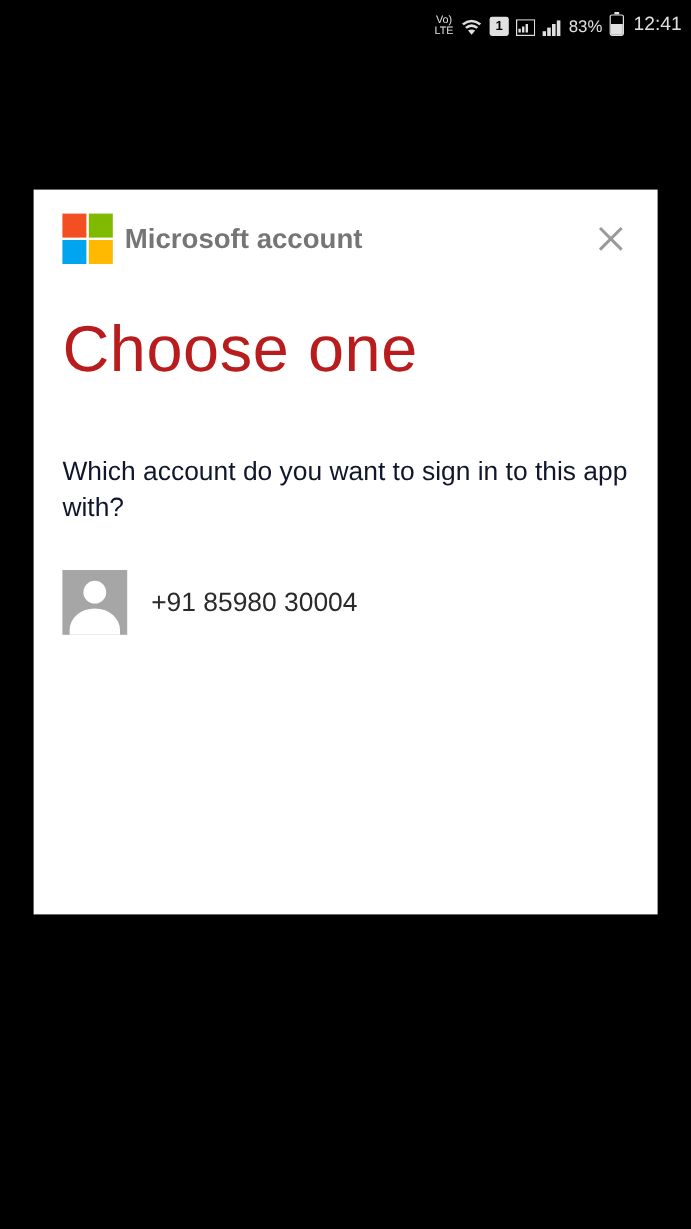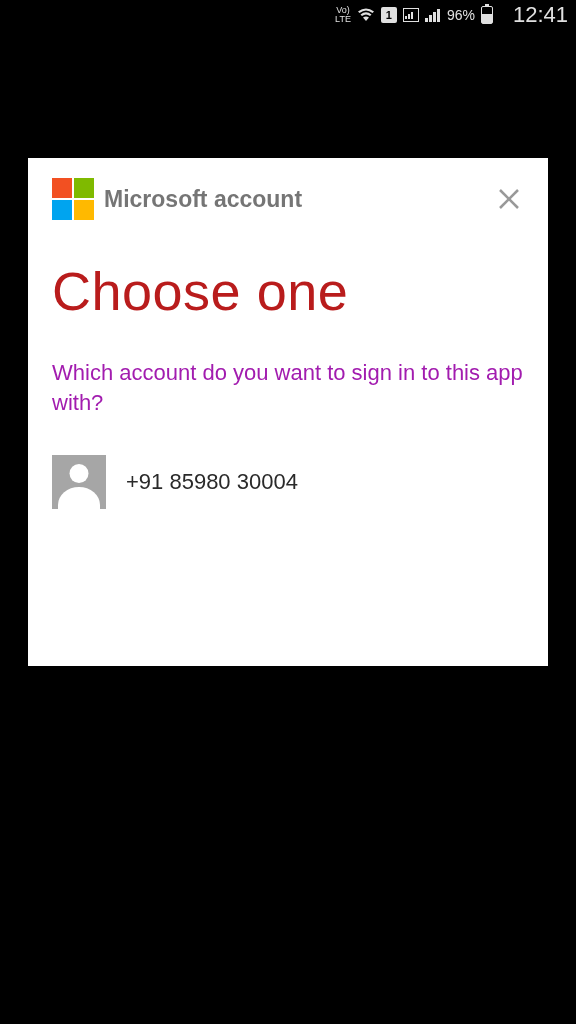--- a/index.html
+++ b/index.html
@@ -8,21 +8,21 @@
       height: 1024px;
       background: #000;
       font-family: 'Segoe UI', Arial, sans-serif;
       overflow: hidden;
       position: relative;
     }
     .status-bar {
       height: 30px;
       background: #000;
       display: flex;
-      align-items: center;
+      align-items: flex-end;
       justify-content: flex-end;
       padding: 0 8px;
       gap: 6px;
       color: #e0e0e0;
       font-size: 14px;
     }
     .status-bar .lte {
       font-size: 9px;
       line-height: 9px;
       text-align: center;
@@ -57,31 +57,31 @@
       width: 4px;
       height: 2px;
       background: #e0e0e0;
     }
     .status-bar .battery-fill {
       width: 100%;
       height: 55%;
       background: #e0e0e0;
     }
     .status-bar .time {
-      font-size: 22px;
+      font-size: 16px;
       font-weight: 400;
-      margin-left: 14px;
+      margin-left: 2px;
     }
     .dialog {
       position: absolute;
       top: 158px;
       left: 28px;
       right: 28px;
       background: #fff;
-      height: 508px;
+      height: 604px;
       padding: 20px 24px;
     }
     .dialog-header {
       display: flex;
       align-items: center;
       gap: 10px;
     }
     .ms-logo {
       width: 42px;
       height: 42px;
@@ -109,22 +109,22 @@
     }
     .heading {
       font-size: 54px;
       font-weight: 200;
       color: #b91c1c;
       margin-top: 40px;
       letter-spacing: 0.5px;
     }
     .subtext {
       font-size: 22px;
-      color: #a21caf;
-      margin-top: 36px;
+      color: #0f172a;
+      margin-top: 56px;
       line-height: 1.35;
     }
     .account-list {
       margin-top: 30px;
     }
     .account-item {
       display: flex;
       align-items: center;
       gap: 20px;
       padding: 8px 0;
@@ -200,21 +200,21 @@
   <svg width="16" height="14" viewBox="0 0 16 14" stroke="#e0e0e0" stroke-width="1" fill="none">
     <rect x="0.5" y="0.5" width="15" height="13"></rect>
     <path d="M3 11 L3 8 M6 11 L6 6 M9 11 L9 4" stroke-width="2" fill="none"></path>
   </svg>
   <svg width="16" height="14" viewBox="0 0 16 14" fill="#e0e0e0">
     <rect x="0" y="10" width="3" height="4"></rect>
     <rect x="4" y="7" width="3" height="7"></rect>
     <rect x="8" y="4" width="3" height="10"></rect>
     <rect x="12" y="1" width="3" height="13"></rect>
   </svg>
-  <span>96%</span>
+  <span>83%</span>
   <div class="battery">
     <div class="battery-fill"></div>
   </div>
   <span class="time">12:41</span>
 </div>
 
 <div class="dialog">
   <div class="dialog-header">
     <div class="ms-logo">
       <div></div>

